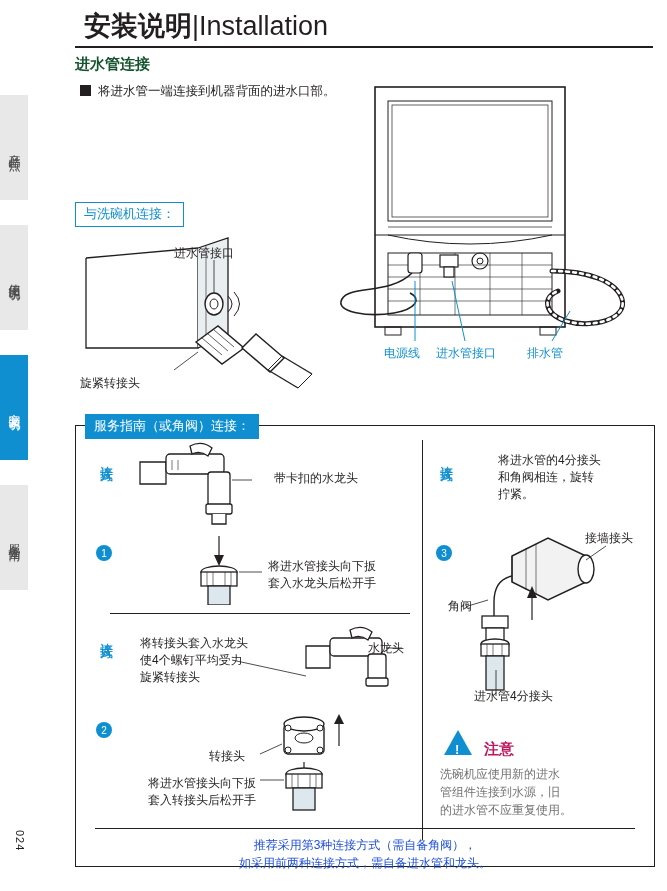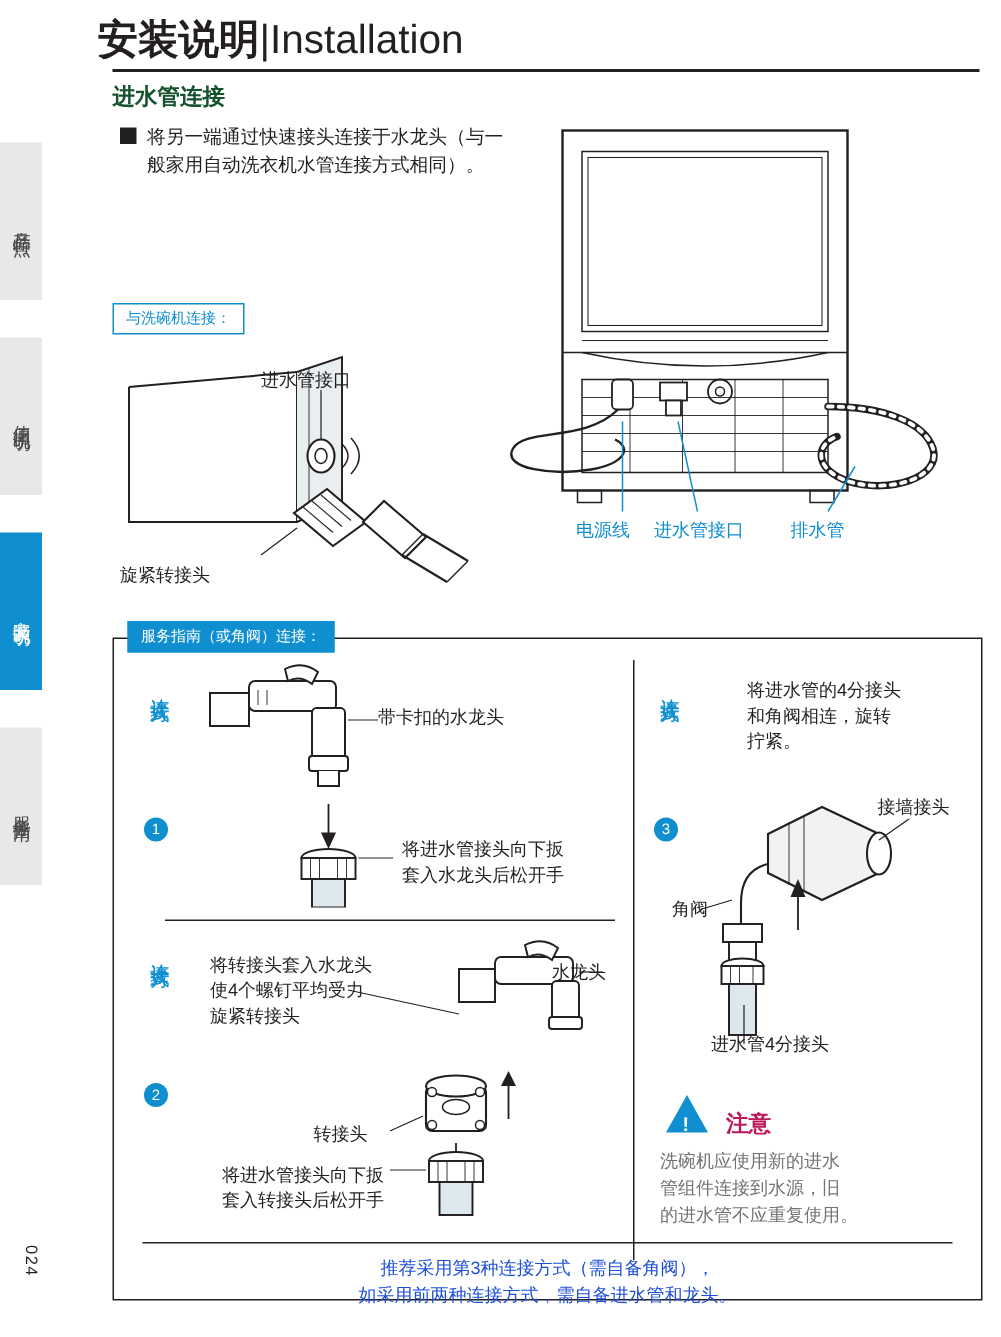--- a/index.html
+++ b/index.html
@@ -25,21 +25,21 @@
   }
   .tab.active{background:#0f8fd0;color:#ffffff;}
   .pagenum{
     position:absolute;left:2px;bottom:40px;width:24px;
     writing-mode:vertical-rl;
     font-size:11px;color:#231f20;text-align:center;
     letter-spacing:1px;
   }
   
   .header{
-    position:absolute;left:65px;top:8px;
+    position:absolute;left:84px;top:8px;
     font-size:27px;font-weight:bold;color:#231f20;
     white-space:nowrap;
   }
   .header .cn{font-weight:bold;}
   .header .bar{color:#231f20;font-weight:normal;}
   .header .en{font-weight:normal;}
   .rule{
     position:absolute;left:75px;top:46px;width:578px;height:2px;background:#231f20;
   }
   .subtitle{
@@ -48,21 +48,21 @@
   }
   
   .bullets{position:absolute;left:80px;top:82px;width:260px;}
   .bullet{display:flex;margin-bottom:5px;}
   .sq{width:11px;height:11px;background:#231f20;flex:0 0 11px;margin-top:3px;margin-right:7px;}
   .btxt{font-size:12.5px;line-height:19px;color:#231f20;}
   
   .labelbox{
     position:absolute;
     border:1px solid #0f8fd0;
-    color:#0f8fd0;font-size:10px;
+    color:#0f8fd0;font-size:13px;
     padding:2px 8px 3px 8px;
     background:#fff;
     white-space:nowrap;
   }
   .labelbox.filled{background:#0f8fd0;color:#fff;border-color:#0f8fd0;}
   
   .t{position:absolute;font-size:12px;color:#231f20;line-height:17px;white-space:pre;}
   .tb{position:absolute;font-size:12px;color:#0f8fd0;line-height:17px;white-space:pre;}
   .vert{
     position:absolute;writing-mode:vertical-rl;
@@ -119,21 +119,21 @@
 
 <div class="header">
   <span class="cn">安装说明</span><span class="bar">|</span><span class="en">Installation</span>
 </div>
 <div class="rule"></div>
 <div class="subtitle">进水管连接</div>
 
 <div class="bullets">
   <div class="bullet">
     <span class="sq"></span>
-    <span class="btxt">将另一端通过快速接头连接于水龙头（与一般家用自动洗衣机水管连接方式相同）。</span>
+    <span class="btxt">将进水管一端连接到机器背面的进水口部。</span>
   </div>
 </div>
 
 <div class="abs" style="left:330px;top:85px;width:320px;height:280px;">
   <svg width="320" height="280" viewBox="0 0 320 280">
 
     <rect x="45" y="2" width="190" height="240" fill="none" stroke="#231f20" stroke-width="1.6"></rect>
 
     <rect x="58" y="16" width="164" height="120" fill="none" stroke="#231f20" stroke-width="1"></rect>
     <rect x="62" y="20" width="156" height="112" fill="none" stroke="#231f20" stroke-width="0.7"></rect>
@@ -241,21 +241,21 @@
     <rect x="81" y="132" width="36" height="14" fill="#fff" stroke="#231f20" stroke-width="1.3"></rect>
     <line x1="87" y1="132" x2="87" y2="146" stroke="#231f20" stroke-width="0.6"></line>
     <line x1="93" y1="132" x2="93" y2="146" stroke="#231f20" stroke-width="0.6"></line>
     <line x1="105" y1="132" x2="105" y2="146" stroke="#231f20" stroke-width="0.6"></line>
     <line x1="111" y1="132" x2="111" y2="146" stroke="#231f20" stroke-width="0.6"></line>
     <rect x="88" y="146" width="22" height="19" fill="#dce7ee" stroke="#231f20" stroke-width="1.3"></rect>
 
     <line x1="119" y1="132" x2="142" y2="132" stroke="#231f20" stroke-width="0.8"></line>
   </svg>
 </div>
-<div class="t" style="left:252px;top:470px;">带卡扣的水龙头</div>
+<div class="t" style="left:274px;top:470px;">带卡扣的水龙头</div>
 <div class="t" style="left:268px;top:558px;">将进水管接头向下扳
 套入水龙头后松开手</div>
 
 <div class="vert" style="left:98px;top:632px;height:80px;">连接方式</div>
 <div class="circnum" style="left:96px;top:722px;">2</div>
 
 <div class="t" style="left:140px;top:635px;">将转接头套入水龙头
 使4个螺钉平均受力
 旋紧转接头</div>
 

